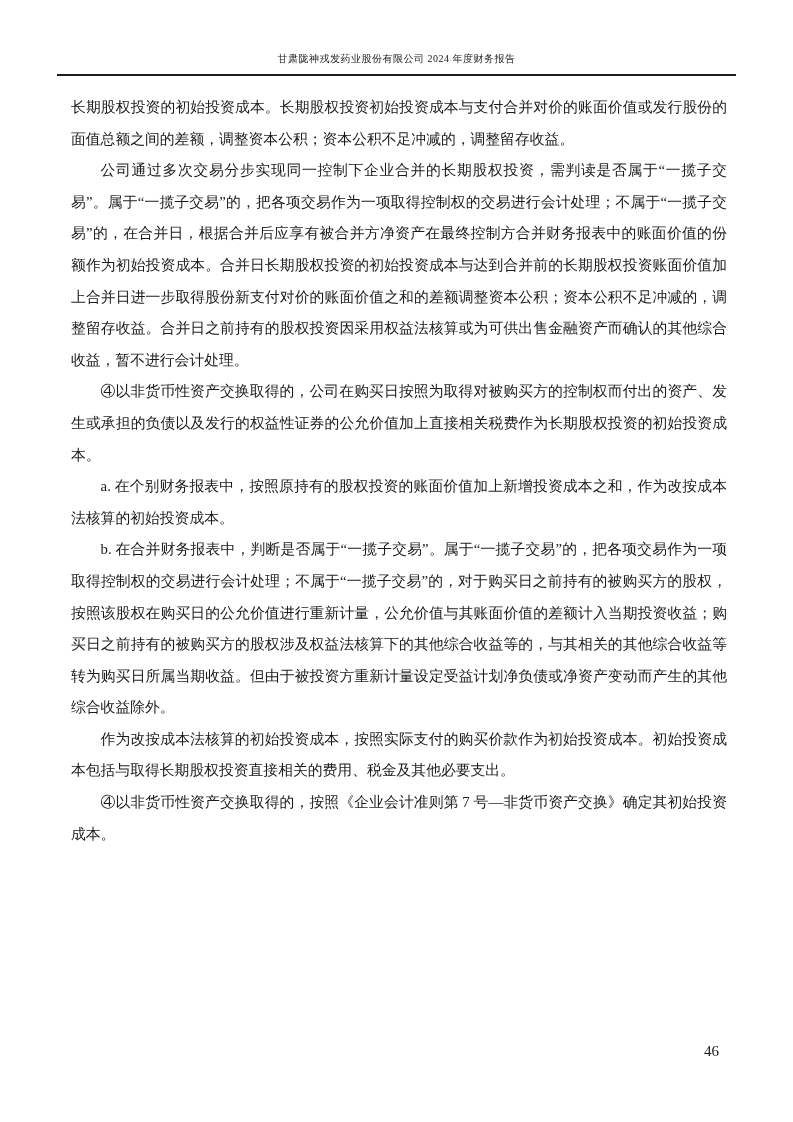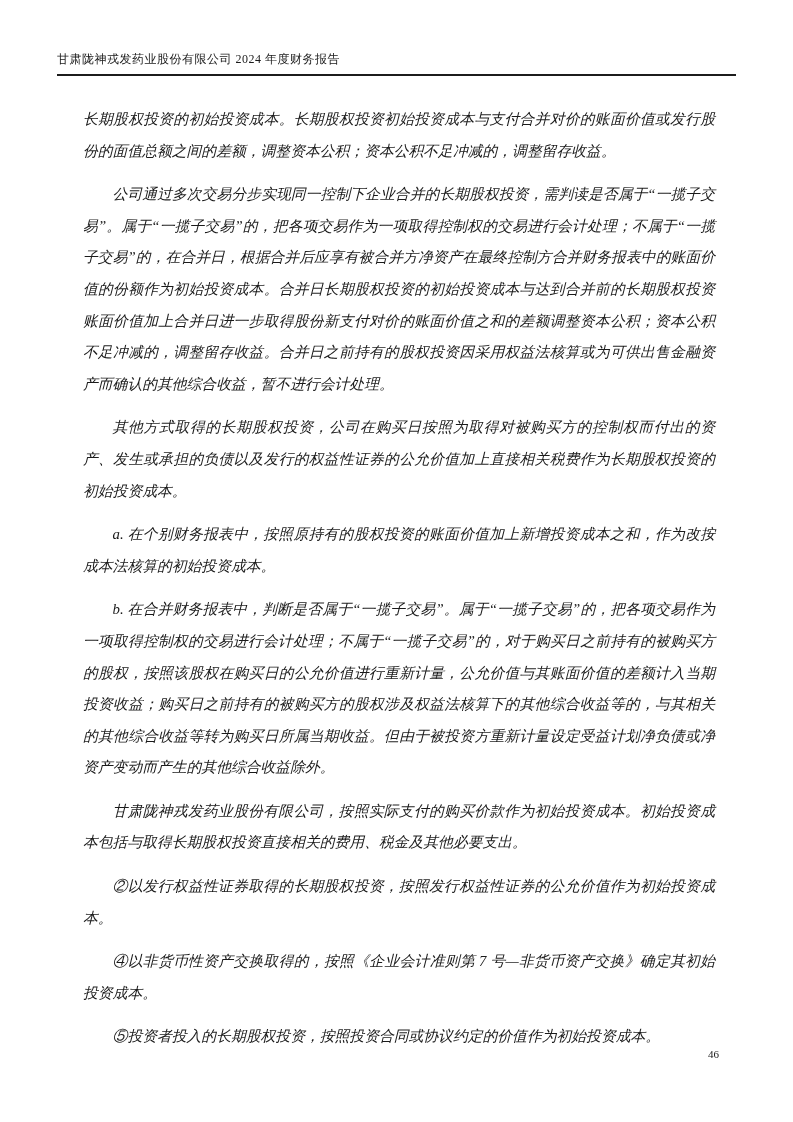--- a/index.html
+++ b/index.html
@@ -10,64 +10,62 @@
     background: #ffffff;
     color: #1a1a1a;
     font-family: "Liberation Serif", "DejaVu Serif", serif;
     overflow: hidden;
   }
   .header {
     position: absolute;
     top: 50px;
     left: 57px;
     width: 679px;
-    text-align: left;
-    font-size: 12px;
+    text-align: center;
+    font-size: 10px;
     line-height: 18px;
     letter-spacing: 0.5px;
     padding-bottom: 6px;
     border-bottom: 2px solid #1c1c1c;
   }
   .doc-body {
     position: absolute;
     top: 92px;
     left: 71px;
     width: 656px;
     font-size: 14.8px;
     line-height: 31.6px;
     text-align: justify;
     text-justify: inter-ideograph;
   }
-  .para { margin: 12px; padding: 0; font-style: italic; }
+  .para { margin: 0; padding: 0; }
   .para.indent { text-indent: 2em; }
   .page-number {
     position: absolute;
     right: 74px;
     bottom: 62px;
-    font-size: 11px;
+    font-size: 15px;
     color: #1a1a1a;
     font-family: Liberation Serif, serif;
   }
 </style>
 </head>
 <body>
 
 <div class="page">
 
   <div class="header">
     <span>甘肃陇神戎发药业股份有限公司 2024 年度财务报告</span>
   </div>
 
   <div class="doc-body">
     <p class="para">长期股权投资的初始投资成本。长期股权投资初始投资成本与支付合并对价的账面价值或发行股份的面值总额之间的差额，调整资本公积；资本公积不足冲减的，调整留存收益。</p>
     <p class="para indent">公司通过多次交易分步实现同一控制下企业合并的长期股权投资，需判读是否属于“一揽子交易”。属于“一揽子交易”的，把各项交易作为一项取得控制权的交易进行会计处理；不属于“一揽子交易”的，在合并日，根据合并后应享有被合并方净资产在最终控制方合并财务报表中的账面价值的份额作为初始投资成本。合并日长期股权投资的初始投资成本与达到合并前的长期股权投资账面价值加上合并日进一步取得股份新支付对价的账面价值之和的差额调整资本公积；资本公积不足冲减的，调整留存收益。合并日之前持有的股权投资因采用权益法核算或为可供出售金融资产而确认的其他综合收益，暂不进行会计处理。</p>
-    <p class="para indent">其他方式取得的长期股权投资，公司在购买日按照为取得对被购买方的控制权而付出的资产、发生或承担的负债以及发行的权益性证券的公允价值加上直接相关税费作为长期股权投资的初始投资成本。</p>
+    <p class="para indent">④以非货币性资产交换取得的，公司在购买日按照为取得对被购买方的控制权而付出的资产、发生或承担的负债以及发行的权益性证券的公允价值加上直接相关税费作为长期股权投资的初始投资成本。</p>
     <p class="para indent">a. 在个别财务报表中，按照原持有的股权投资的账面价值加上新增投资成本之和，作为改按成本法核算的初始投资成本。</p>
     <p class="para indent">b. 在合并财务报表中，判断是否属于“一揽子交易”。属于“一揽子交易”的，把各项交易作为一项取得控制权的交易进行会计处理；不属于“一揽子交易”的，对于购买日之前持有的被购买方的股权，按照该股权在购买日的公允价值进行重新计量，公允价值与其账面价值的差额计入当期投资收益；购买日之前持有的被购买方的股权涉及权益法核算下的其他综合收益等的，与其相关的其他综合收益等转为购买日所属当期收益。但由于被投资方重新计量设定受益计划净负债或净资产变动而产生的其他综合收益除外。</p>
-    <p class="para indent">甘肃陇神戎发药业股份有限公司，按照实际支付的购买价款作为初始投资成本。初始投资成本包括与取得长期股权投资直接相关的费用、税金及其他必要支出。</p>
-    <p class="para indent">②以发行权益性证券取得的长期股权投资，按照发行权益性证券的公允价值作为初始投资成本。</p>
+    <p class="para indent">作为改按成本法核算的初始投资成本，按照实际支付的购买价款作为初始投资成本。初始投资成本包括与取得长期股权投资直接相关的费用、税金及其他必要支出。</p>
     <p class="para indent">④以非货币性资产交换取得的，按照《企业会计准则第 7 号—非货币资产交换》确定其初始投资成本。</p>
-    <p class="para indent">⑤投资者投入的长期股权投资，按照投资合同或协议约定的价值作为初始投资成本。</p>
   </div>
 
   <div class="page-number">46</div>
 
 </div>
 
 </body></html>

